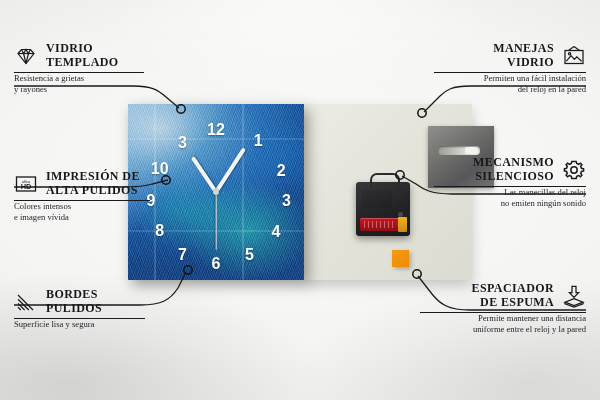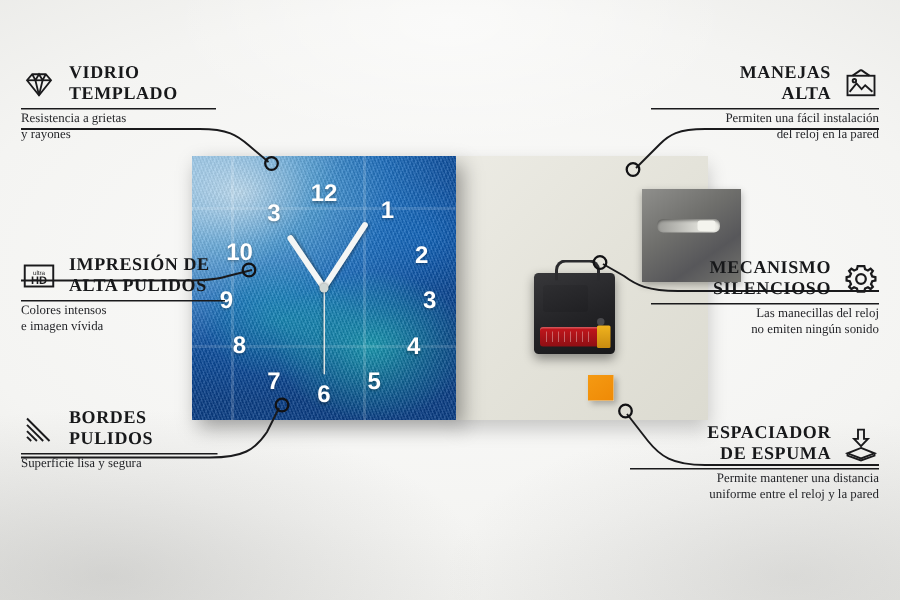--- a/index.html
+++ b/index.html
@@ -232,21 +232,21 @@
         </svg>
       </span>
       <span class="title">IMPRESIÓN DE
 ALTA PULIDOS</span>
     </div>
     <div class="rule" style="width:136px"></div>
     <div class="desc">Colores intensos
 e imagen vívida</div>
   </div>
 
-  <div class="callout left" style="left:14px;top:272px;width:131px">
+  <div class="callout left" style="left:14px;top:288px;width:131px">
     <div class="head">
       <span class="ico">
         <svg viewBox="0 0 24 24">
             <g stroke="#1a1a1c" stroke-width="1.25" fill="none">
           <path d="M4 5 L19 20"></path>
               <path d="M4 9.2 L14.8 20"></path>
           <path d="M4 13.4 L10.6 20"></path>
               <path d="M4 17.2 L6.8 20"></path>
         </g>
           </svg>
@@ -254,39 +254,39 @@
       <span class="title">BORDES
 PULIDOS</span>
     </div>
     <div class="rule" style="width:131px"></div>
     <div class="desc">Superficie lisa y segura</div>
   </div>
 
   <div class="callout right" style="right:14px;top:42px;width:152px">
     <div class="head">
       <span class="title">MANEJAS
-ALTA</span>
+VIDRIO</span>
       <span class="ico">
         <svg viewBox="0 0 24 24">
             <g fill="none" stroke="#1a1a1c" stroke-width="1.25">
           <rect x="3" y="6.5" width="18" height="13"></rect>
           <path d="M12 2.6 L6.4 6.4"></path>
               <path d="M12 2.6 L17.6 6.4"></path>
           <path d="M4.4 17.2 L9 11.6 L12.4 15.4 L14.8 12.8 L19.6 17.2"></path>
           <circle cx="7.6" cy="9.8" r="1.15"></circle>
         </g>
           </svg>
       </span>
     </div>
     <div class="rule" style="width:152px;margin-left:auto"></div>
     <div class="desc">Permiten una fácil instalación
 del reloj en la pared</div>
   </div>
 
-  <div class="callout right" style="right:14px;top:172px;width:152px">
+  <div class="callout right" style="right:14px;top:156px;width:152px">
     <div class="head">
       <span class="title">MECANISMO
 SILENCIOSO</span>
       <span class="ico">
         <svg viewBox="0 0 24 24">
             <g fill="none" stroke="#1a1a1c" stroke-width="1.5">
           <path d="M12 3.4 l2.2 0 .5 2.1 1.9 .8 1.8-1.2 1.5 1.5 -1.2 1.8 .8 1.9 2.1 .5 0 2.2 -2.1 .5 -.8 1.9 1.2 1.8 -1.5 1.5 -1.8-1.2 -1.9 .8 -.5 2.1 -2.2 0 -2.2 0 -.5-2.1 -1.9-.8 -1.8 1.2 -1.5-1.5 1.2-1.8 -.8-1.9 -2.1-.5 0-2.2 2.1-.5 .8-1.9 -1.2-1.8 1.5-1.5 1.8 1.2 1.9-.8 .5-2.1 z"></path>
           <circle cx="12" cy="12" r="3.2"></circle>
         </g>
           </svg>

